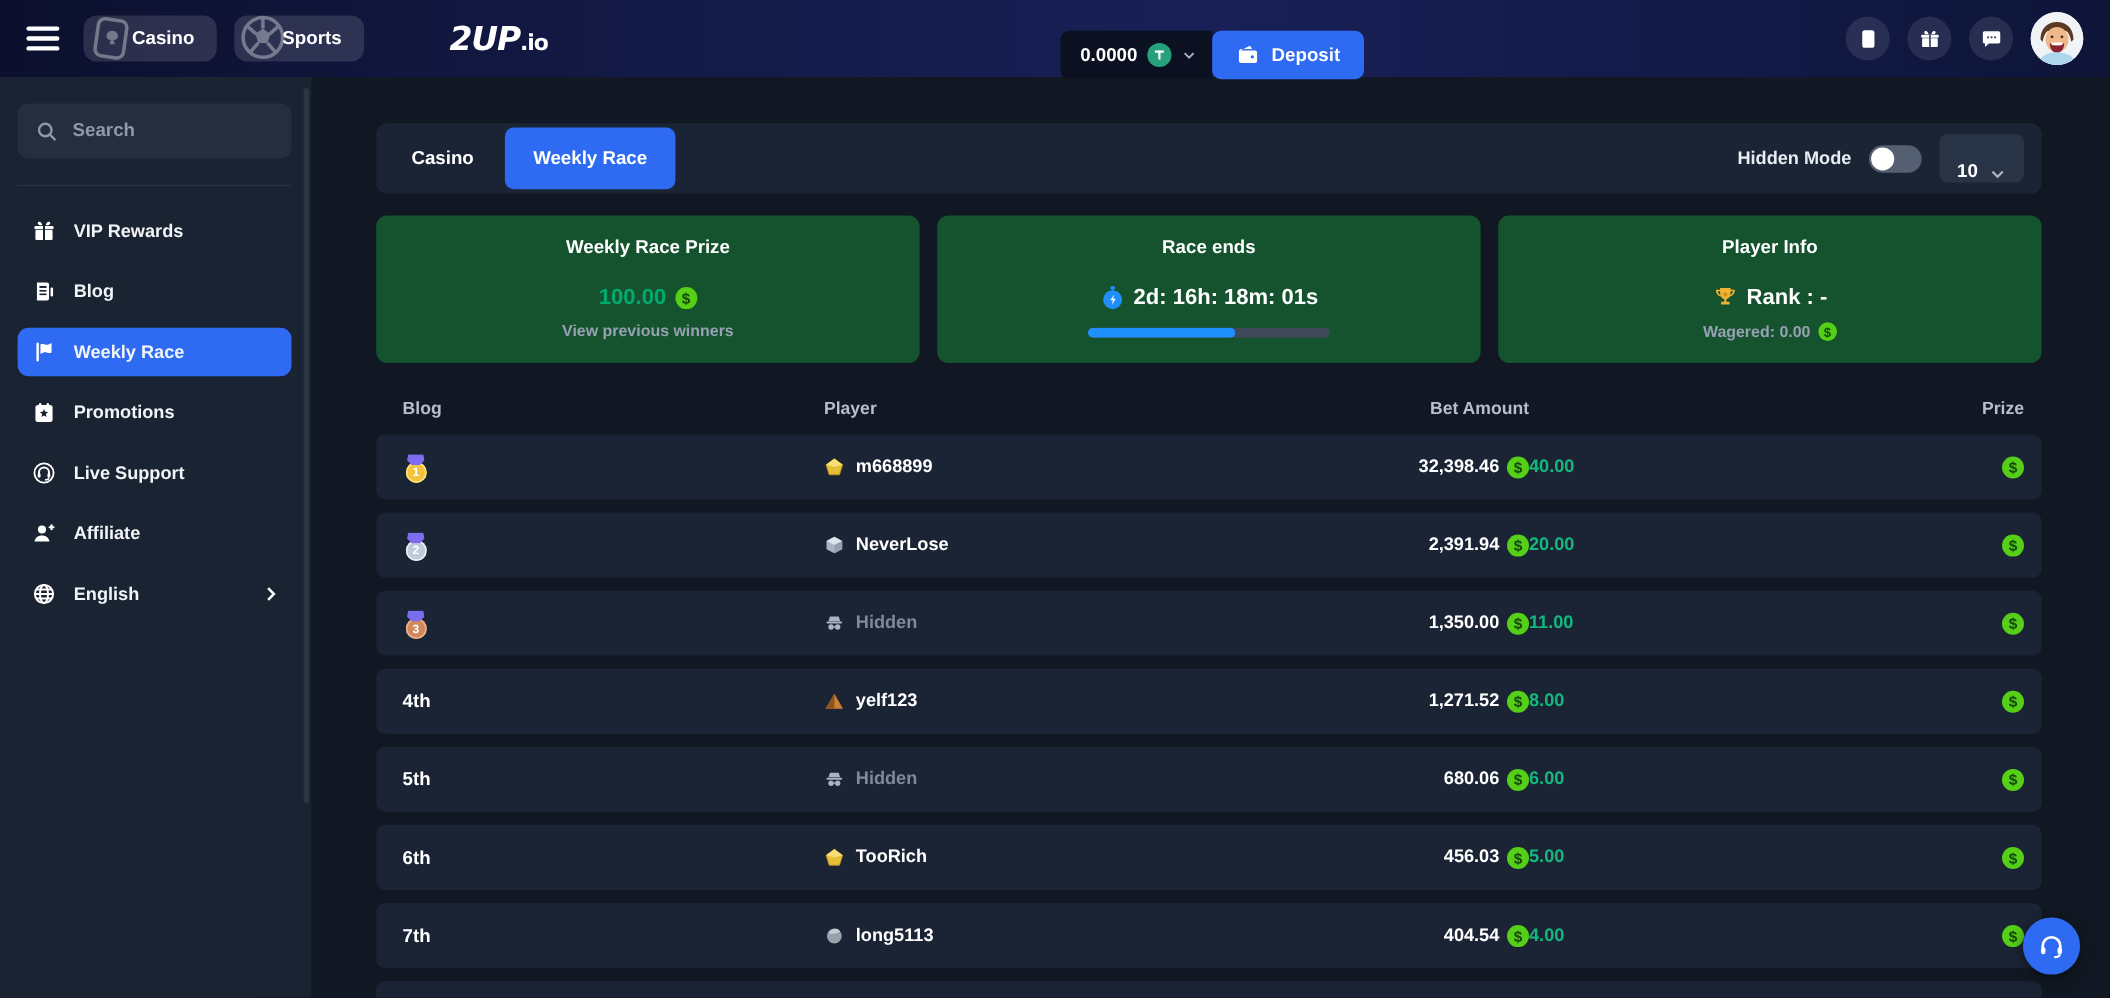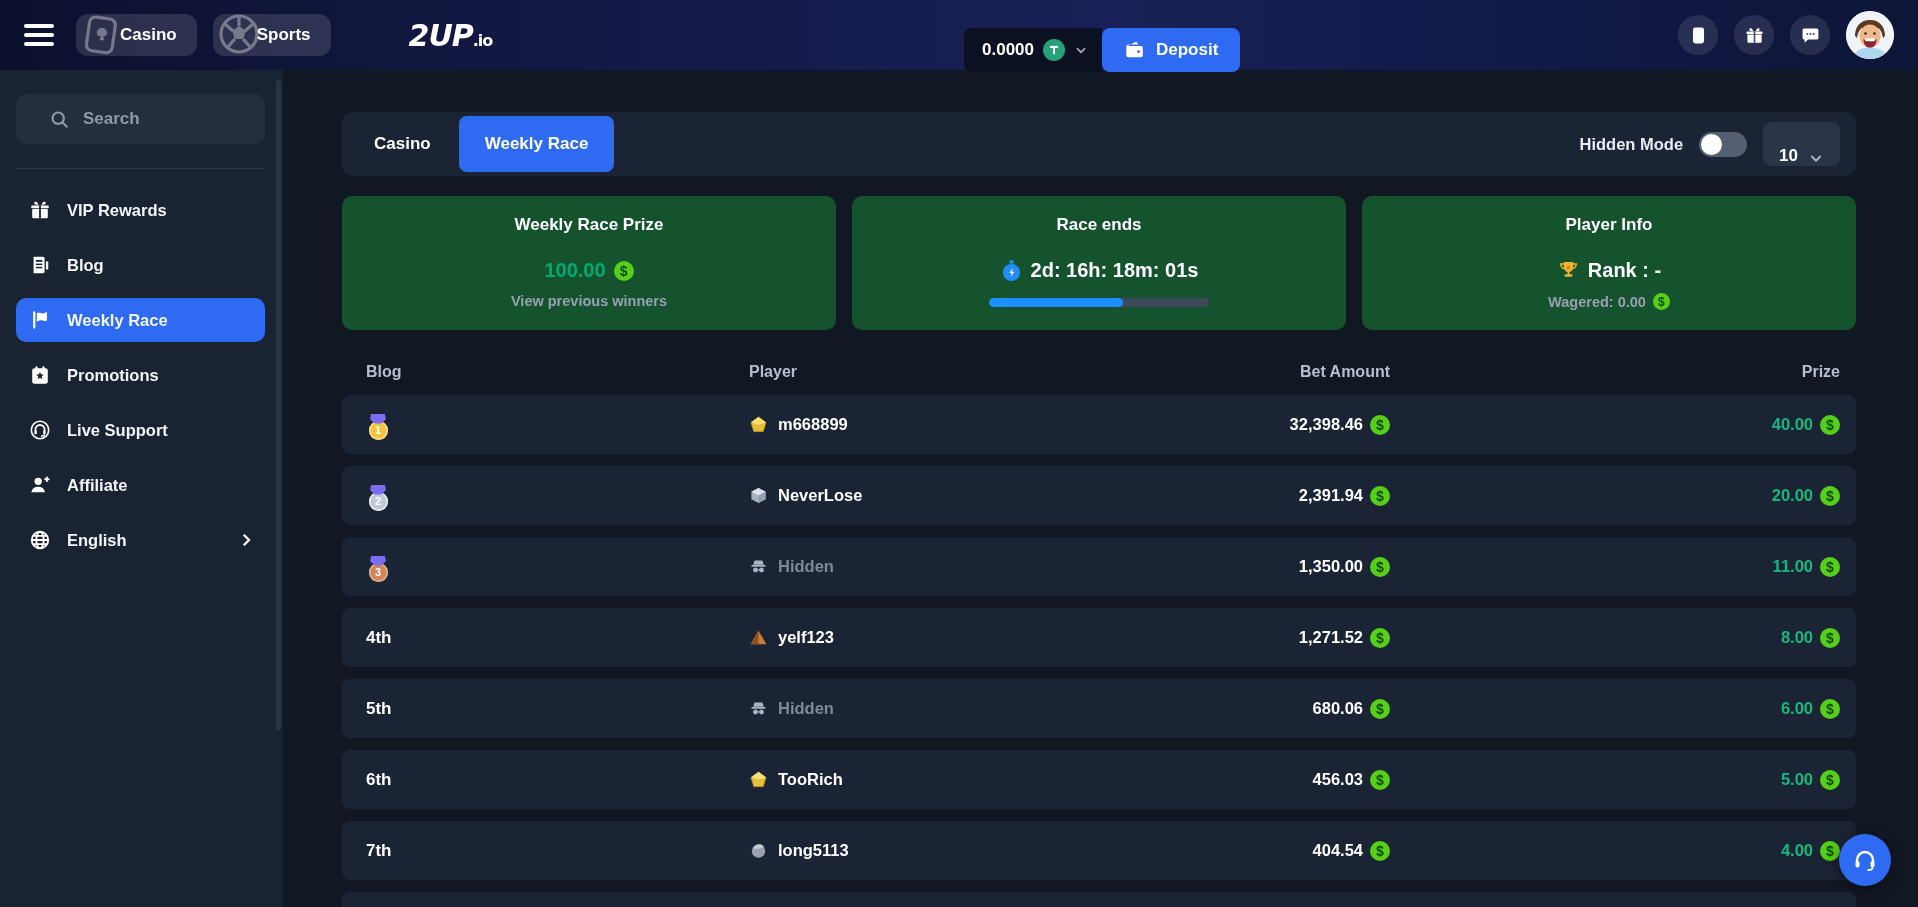--- a/index.html
+++ b/index.html
@@ -24,21 +24,21 @@
   .nav-pill {
     position:relative; height:42px; padding:0 20px 0 44px; border:none; cursor:pointer;
     background:rgba(255,255,255,0.13); border-radius:12px;
     color:#fff; font-weight:700; font-size:17px; font-family:inherit;
   }
   .ghost-icon { position:absolute; left:2px; top:-4px; width:48px; height:48px; opacity:.35; }
   .ghost-icon svg { width:100%; height:100%; }
   .logo { margin-left:78px; background:none; border:none; cursor:pointer; color:#fff;
     font-family:"DejaVu Sans", sans-serif; letter-spacing:-1px; white-space:nowrap; }
   .logo .big { font-size:30px; font-weight:900; font-style:italic; }
-  .logo .tld { font-size:16px; font-weight:800; }
+  .logo .tld { font-size:20px; font-weight:800; }
 
   .wallet-group { position:absolute; left:964px; top:28px; display:flex; height:44px; }
   .balance-pill {
     display:flex; align-items:center; gap:9px; padding:0 14px 0 18px;
     background:#0c1122; border:none; cursor:pointer;
     border-radius:8px 0 0 8px; color:#fff; font-family:inherit;
   }
   .balance-amount { font-size:17px; font-weight:700; }
   .tether-coin { width:22px; height:22px; border-radius:50%; background:#26a17b;
     display:flex; align-items:center; justify-content:center; }
@@ -58,21 +58,21 @@
   .avatar { width:48px; height:48px; border-radius:50%; border:none; cursor:pointer;
     overflow:hidden; padding:0; background:#e8edf2; }
   .avatar svg { display:block; width:48px; height:48px; }
 
   
   .sidebar { position:absolute; left:0; top:70px; width:283px; height:837px;
     background:#1a2331; padding:24px 0 0 0; }
   .sidebar-scrollbar { position:absolute; right:2px; top:10px; width:5px; height:650px;
     background:#2b3544; border-radius:3px; cursor:pointer; }
   .search-box { margin:0 18px 24px 16px; height:50px; background:#242e3f; border-radius:10px;
-    display:flex; align-items:center; gap:13px; padding:0 33px; cursor:text; }
+    display:flex; align-items:center; gap:13px; padding:0 16px; cursor:text; }
   .search-box svg { width:21px; height:21px; }
   .search-text { color:#8e99a9; font-size:17px; font-weight:600; }
   .menu-item { display:flex; align-items:center; gap:15px; height:44px; margin:0 18px 11px 16px;
     padding:0 10px 0 12px; border-radius:10px; cursor:pointer; background:none; border:none;
     color:#f2f5f8; width:249px; font-family:inherit; }
   .menu-item.active { background:#2e6bf2; }
   .mi-icon { width:24px; height:24px; display:flex; align-items:center; justify-content:center; }
   .mi-icon svg { width:22px; height:22px; }
   .mi-label { font-size:16.5px; font-weight:700; }
   .mi-chevron { display:none; margin-left:auto; width:18px; height:18px; }
@@ -138,21 +138,21 @@
   .gold-medal .disc { background:#f3c33c; box-shadow:inset 0 0 0 1.5px #f9e08a; }
   .silver-medal .disc { background:#bfcada; box-shadow:inset 0 0 0 1.5px #e9eef5; }
   .bronze-medal .disc { background:#d0875b; box-shadow:inset 0 0 0 1.5px #eab48e; }
   .player-cell { display:flex; align-items:center; gap:10px; }
   .p-icon { width:19px; height:19px; display:inline-flex; }
   .p-icon svg { width:19px; height:19px; }
   .p-name { font-size:16.5px; font-weight:700; color:#fff; }
   .p-name.dim { color:#7e899b; }
   .num { display:flex; align-items:center; justify-content:flex-end; gap:7px;
     font-size:16.5px; font-weight:700; color:#fff; }
-  .prize-cell { padding-right:16px; color:#14b87d; }
+  .prize-cell { padding-right:16px; color:#14b87d;justify-content:space-between; }
   .row.sliver { margin-bottom:0; }
 
   
   .fab { position:absolute; right:27px; bottom:21px; width:52px; height:52px; border-radius:50%;
     border:none; cursor:pointer; background:#2e6bf2; display:flex; align-items:center;
     justify-content:center; box-shadow:0 4px 14px rgba(0,0,0,.45); z-index:20; }
   .fab svg { width:24px; height:24px; }
 </style>
 </head>
 <body>

